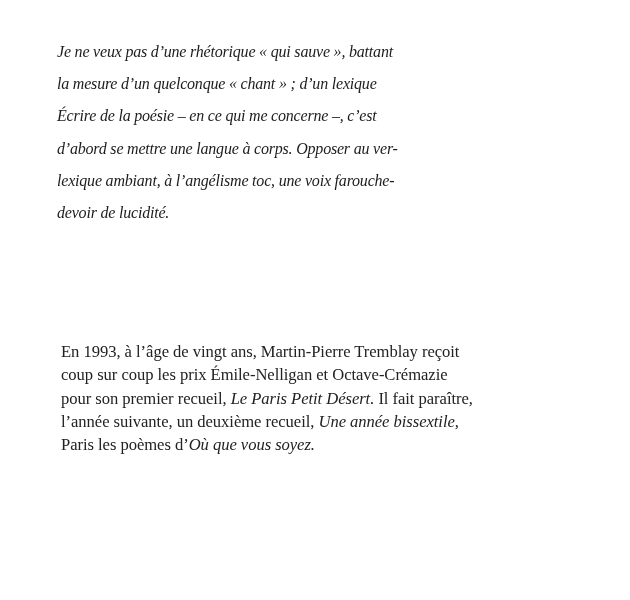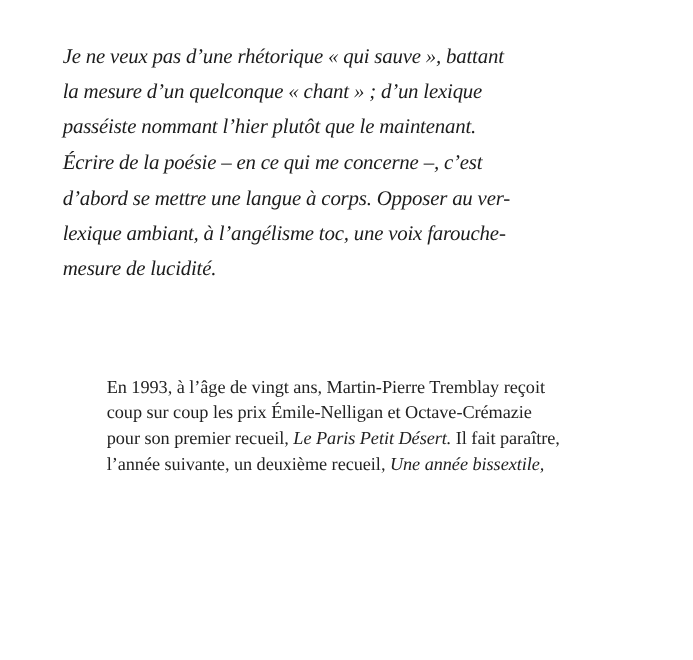--- a/index.html
+++ b/index.html
@@ -14,21 +14,21 @@
       overflow: hidden;
       color: #1a1a1a;
     }
     .quote {
       position: absolute;
       left: 57px;
       top: 36px;
       width: 500px;
       font-family: "Liberation Serif", "DejaVu Serif", serif;
       font-style: italic;
-      font-size: 19px;
+      font-size: 16px;
       line-height: 32.2px;
       letter-spacing: -0.2px;
       color: #1c1c1c;
     }
     .quote .line {
       display: block;
       white-space: nowrap;
     }
     .bio {
       position: absolute;
@@ -37,37 +37,36 @@
       width: 500px;
       font-family: "Liberation Serif", "DejaVu Serif", serif;
       font-size: 16.6px;
       line-height: 23.3px;
       color: #222222;
       letter-spacing: -0.05px;
     }
     .bio .line {
       display: block;
       white-space: nowrap;
-      margin-left: 36px;
     }
     .bio em {
       font-style: italic;
     }
   </style>
 </head>
 <body>
 
 <div class="quote">
   <span class="line">Je ne veux pas d’une rhétorique « qui sauve », battant</span>
   <span class="line">la mesure d’un quelconque « chant » ; d’un lexique</span>
-  <span class="line">passéiste nommant l’hier plutôt que le maintenant.</span>
   <span class="line">Écrire de la poésie – en ce qui me concerne –, c’est</span>
   <span class="line">d’abord se mettre une langue à corps. Opposer au ver-</span>
   <span class="line">lexique ambiant, à l’angélisme toc, une voix farouche-</span>
-  <span class="line">mesure de lucidité.</span>
+  <span class="line">devoir de lucidité.</span>
 </div>
 
 <div class="bio">
   <span class="line">En 1993, à l’âge de vingt ans, Martin-Pierre Tremblay reçoit</span>
   <span class="line">coup sur coup les prix Émile-Nelligan et Octave-Crémazie</span>
   <span class="line"><span>pour son premier recueil, </span><em>Le Paris Petit Désert.</em><span> Il fait paraître,</span></span>
   <span class="line"><span>l’année suivante, un deuxième recueil, </span><em>Une année bissextile,</em></span>
+  <span class="line"><span>Paris les poèmes d’</span><em>Où que vous soyez.</em></span>
 </div>
 
 </body></html>

